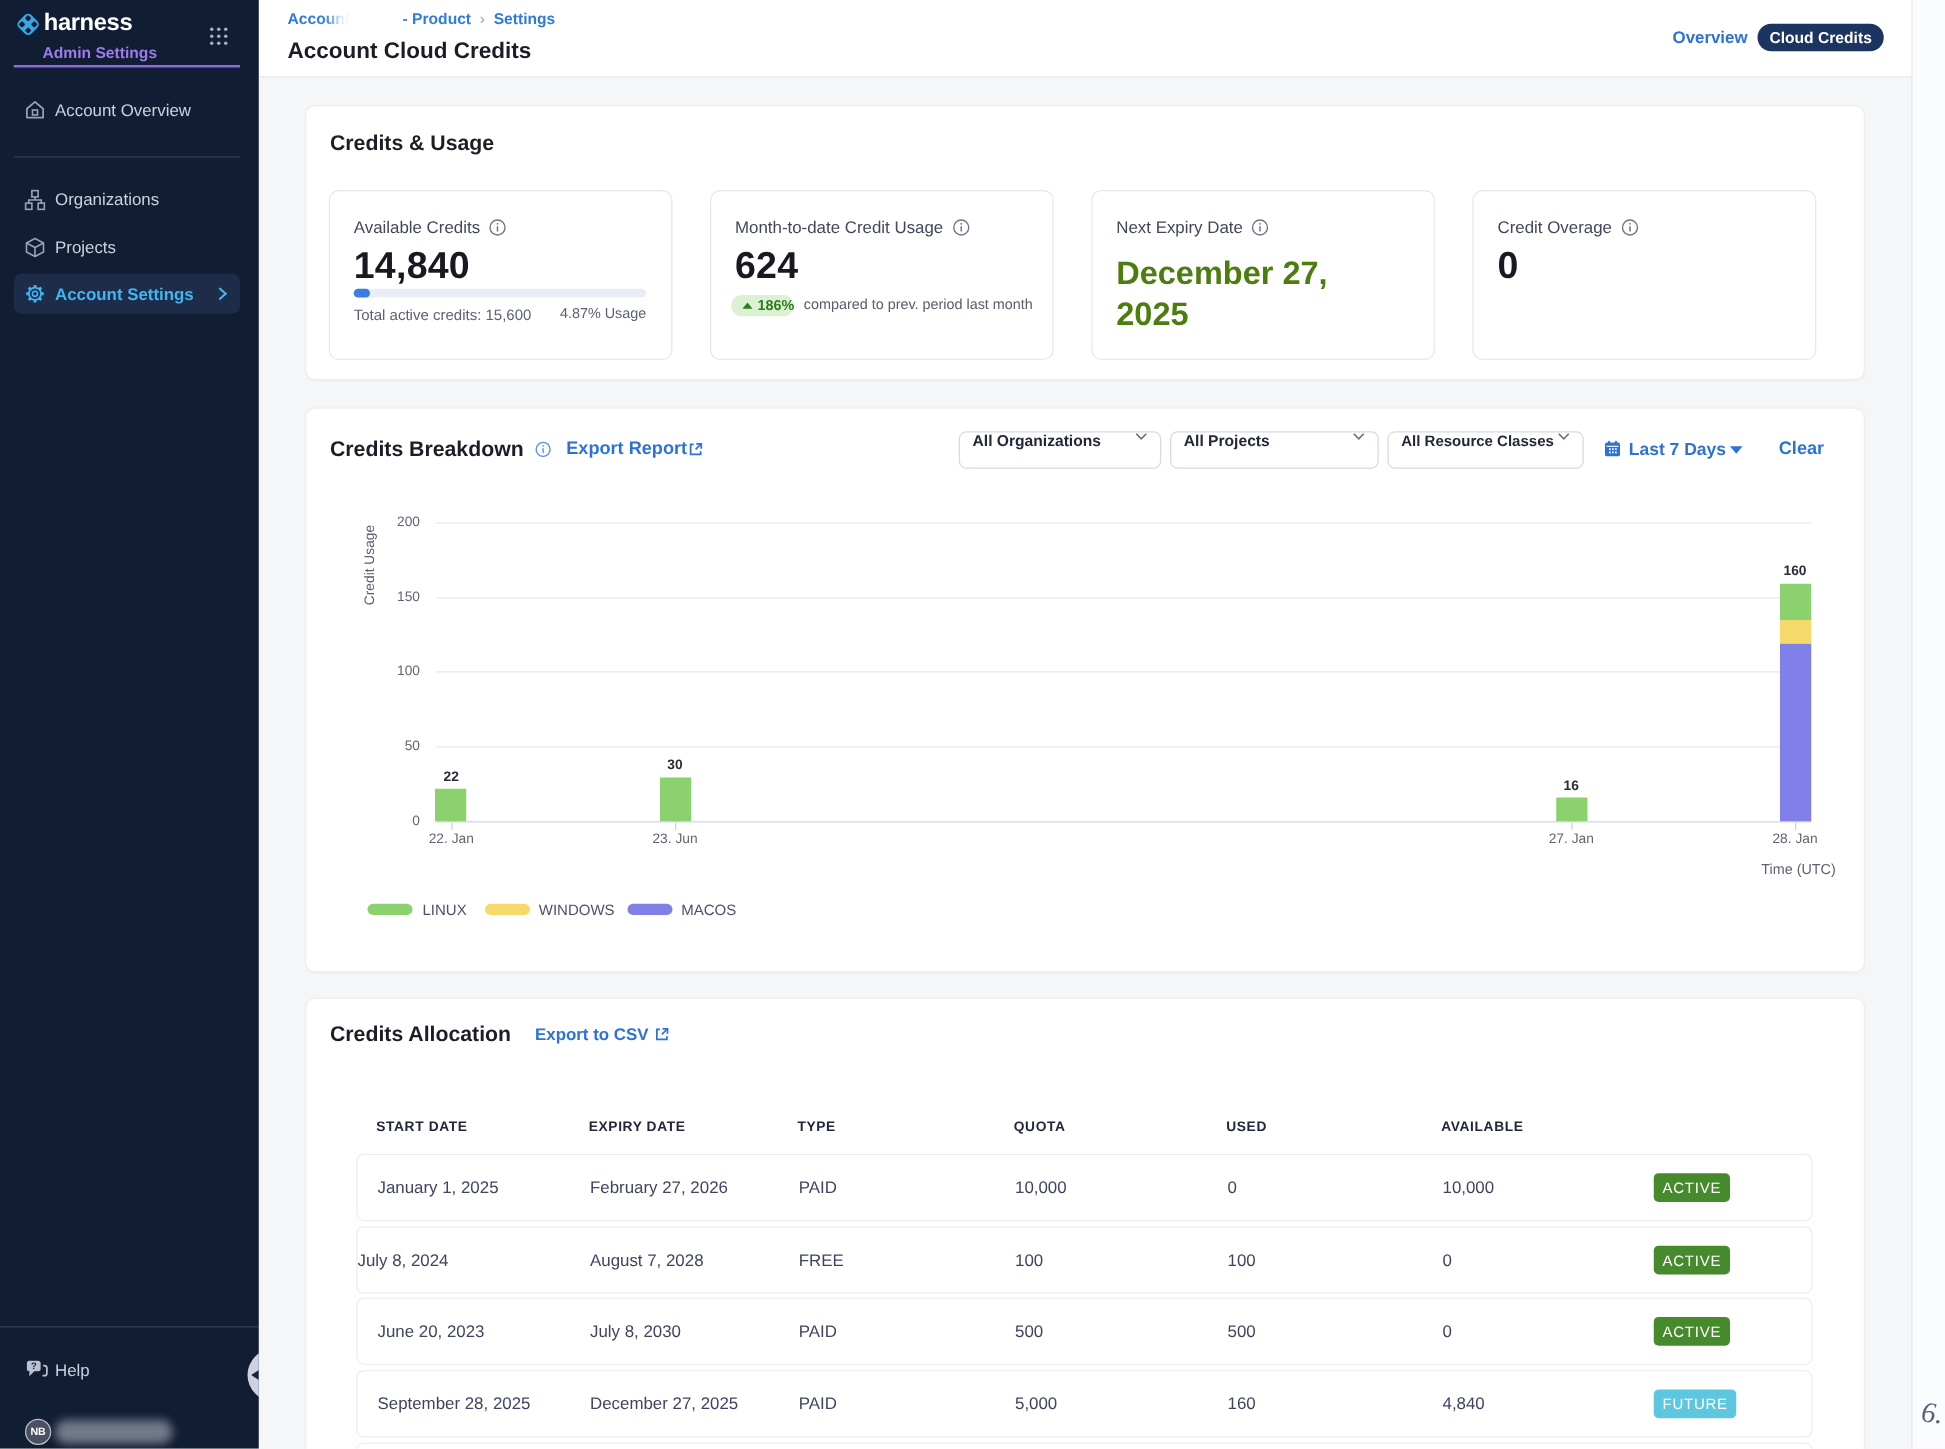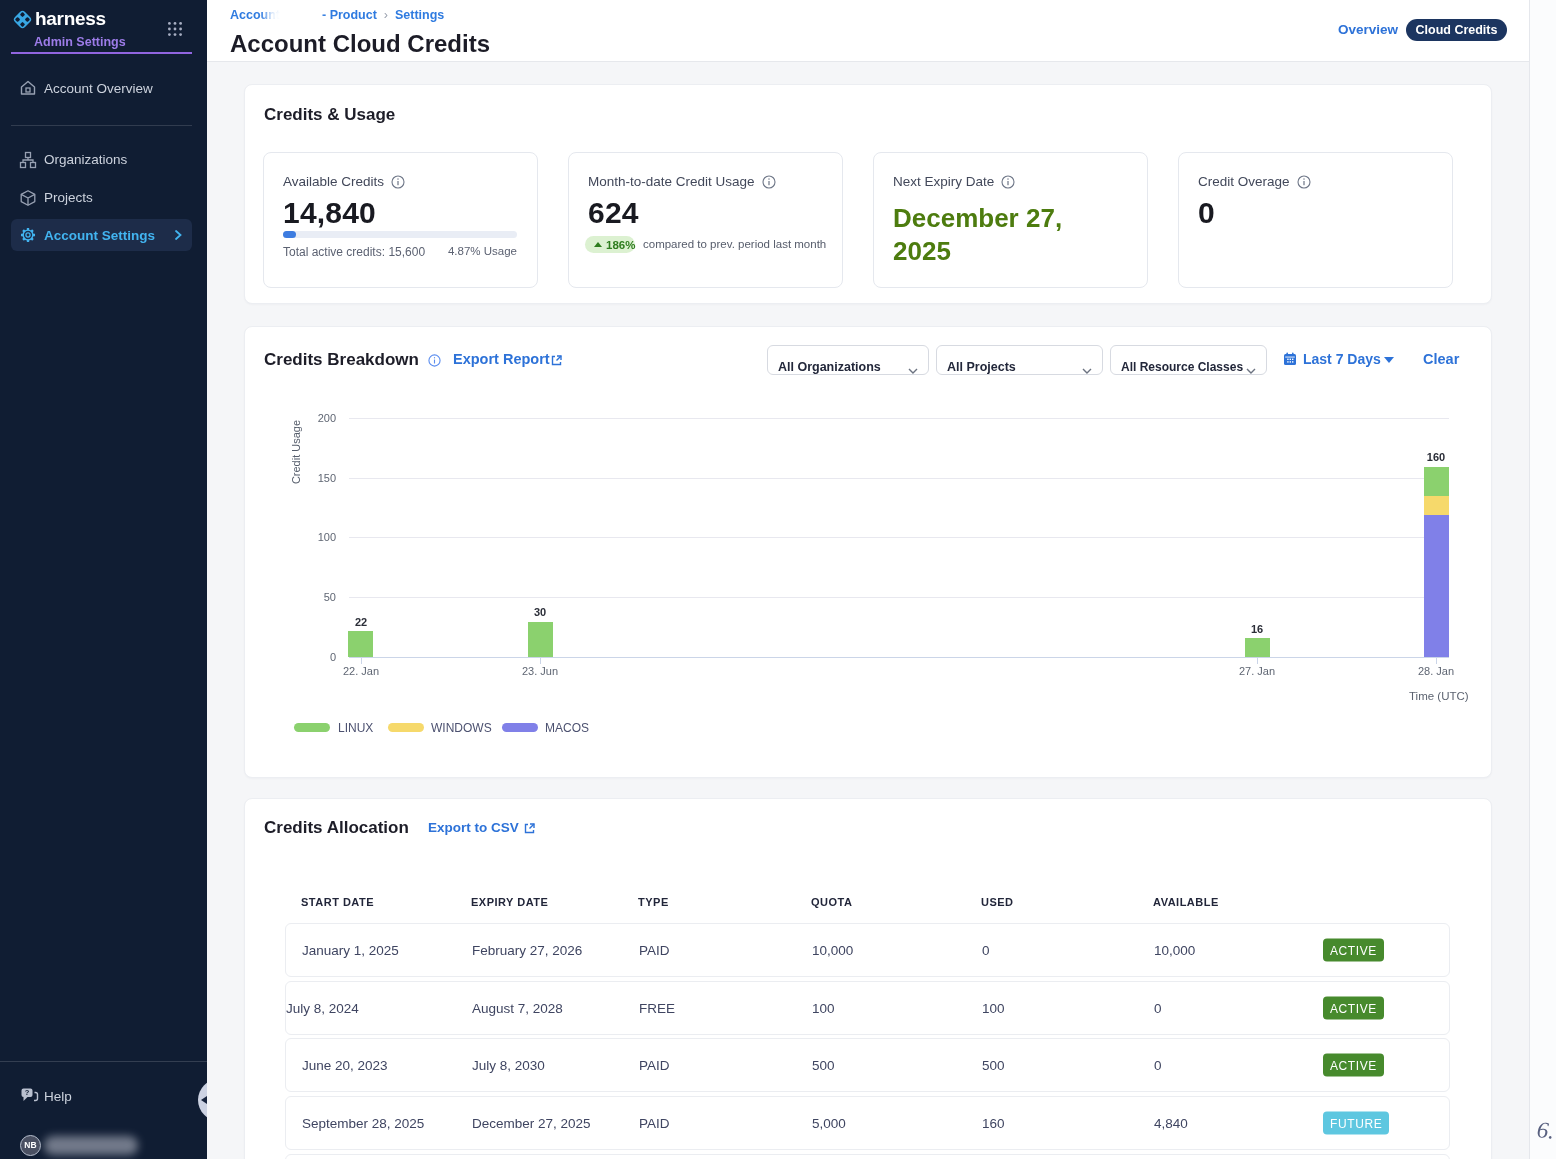--- a/index.html
+++ b/index.html
@@ -10,37 +10,37 @@
   .statcard { background:#fff; border:1px solid #e5e8ee; border-radius:8px; }
   .statlabel { font-size:13.5px; color:#42485a; }
   .bignum { font-size:30px; font-weight:700; color:#191a21; letter-spacing:0.2px; }
   .pill-status { display:inline-block; border-radius:4px; color:#fff; font-size:12px; font-weight:400; letter-spacing:0.6px; padding:4.5px 7px; }
   .hgrid { position:absolute; left:349px; width:1100px; height:1px; background:#e8e8ef; }
   .ylab { position:absolute; width:40px; text-align:right; font-size:11px; color:#5f6673; }
   .xlab { position:absolute; width:70px; text-align:center; font-size:11px; color:#5f6673; }
   .bar { position:absolute; width:25px; }
   .barlab { position:absolute; width:60px; text-align:center; font-size:11px; font-weight:700; color:#2b2e38; }
   .navtext { font-size:13.5px; color:#ccd2dd; }
-  .sel { white-space:nowrap; height:30px; background:#fff; border:1px solid #d7dae1; border-radius:6px; font-size:12.5px; font-weight:600; color:#22273a; display:flex; align-items:flex-end; padding:0 10px; }
+  .sel { white-space:nowrap; height:30px; background:#fff; border:1px solid #d7dae1; border-radius:6px; font-size:12.5px; font-weight:600; color:#22273a; display:flex; align-items:flex-start; padding:0 10px; }
   .sel svg { margin-left:auto; }
   .th { position:absolute; font-size:11px; font-weight:700; color:#22263a; letter-spacing:0.5px; }
   .row { position:absolute; left:285px; width:1165px; height:54px; background:#fff; border:1px solid #ebedf1; border-radius:6px; }
   .cell { position:absolute; top:50%; transform:translateY(-50%); font-size:13.5px; color:#3f4561; }
 </style>
 </head>
 <body>
 
 <div class="abs" style="left:1529px; top:0; width:27px; height:1159px; background:#fbfcfd; border-left:1px solid #e5e7ec;"></div>
 <div class="abs" style="left:1537px; top:1118px; font-family:'Liberation Serif', serif; font-style:italic; font-size:23px; color:#596180; transform:rotate(6deg);">6.</div>
 
 <div class="abs" style="left:207px; top:0; width:1322px; height:62px; background:#fff; border-bottom:1px solid #e6e8ec;"></div>
 <div class="abs" style="left:230px; top:8px; font-size:12.5px; font-weight:600; color:#2f7be0;">Account</div>
 <div class="abs" style="left:322px; top:8px; font-size:12.5px; font-weight:600; color:#2f7be0;">- Product&nbsp; <span style="color:#9aa0ae; font-weight:400;">›</span> &nbsp;Settings</div>
 <div class="abs" style="left:266px; top:1px; width:52px; height:30px; background:#fff; border-radius:50%; filter:blur(5px);"></div>
-<div class="abs" style="left:230px; top:30px; font-size:24px; font-weight:700; color:#1c1c27;">Account Cloud Credits</div>
+<div class="abs" style="left:230px; top:30px; font-size:18px; font-weight:700; color:#1c1c27;">Account Cloud Credits</div>
 <div class="abs" style="left:1338px; top:22px; font-size:13.5px; font-weight:600; color:#2d72d8;">Overview</div>
 <div class="abs" style="left:1406px; top:19px; width:101px; height:22px; background:#1c3560; border-radius:11px; color:#fff; font-size:12.5px; font-weight:700; text-align:center; line-height:22px;">Cloud Credits</div>
 
 <div class="abs card" style="left:244px; top:84px; width:1248px; height:220px;"></div>
 <div class="abs" style="left:264px; top:105px; font-size:17px; font-weight:700; color:#1d1d28;">Credits &amp; Usage</div>
 
 <div class="abs statcard" style="left:263px; top:152px; width:275px; height:136px;"></div>
 <div class="abs" style="left:283px; top:174px; display:flex; align-items:center; gap:7px;">
     <span class="statlabel">Available Credits</span>
     <svg width="14" height="14" viewBox="0 0 14 14" style="flex:none;">

